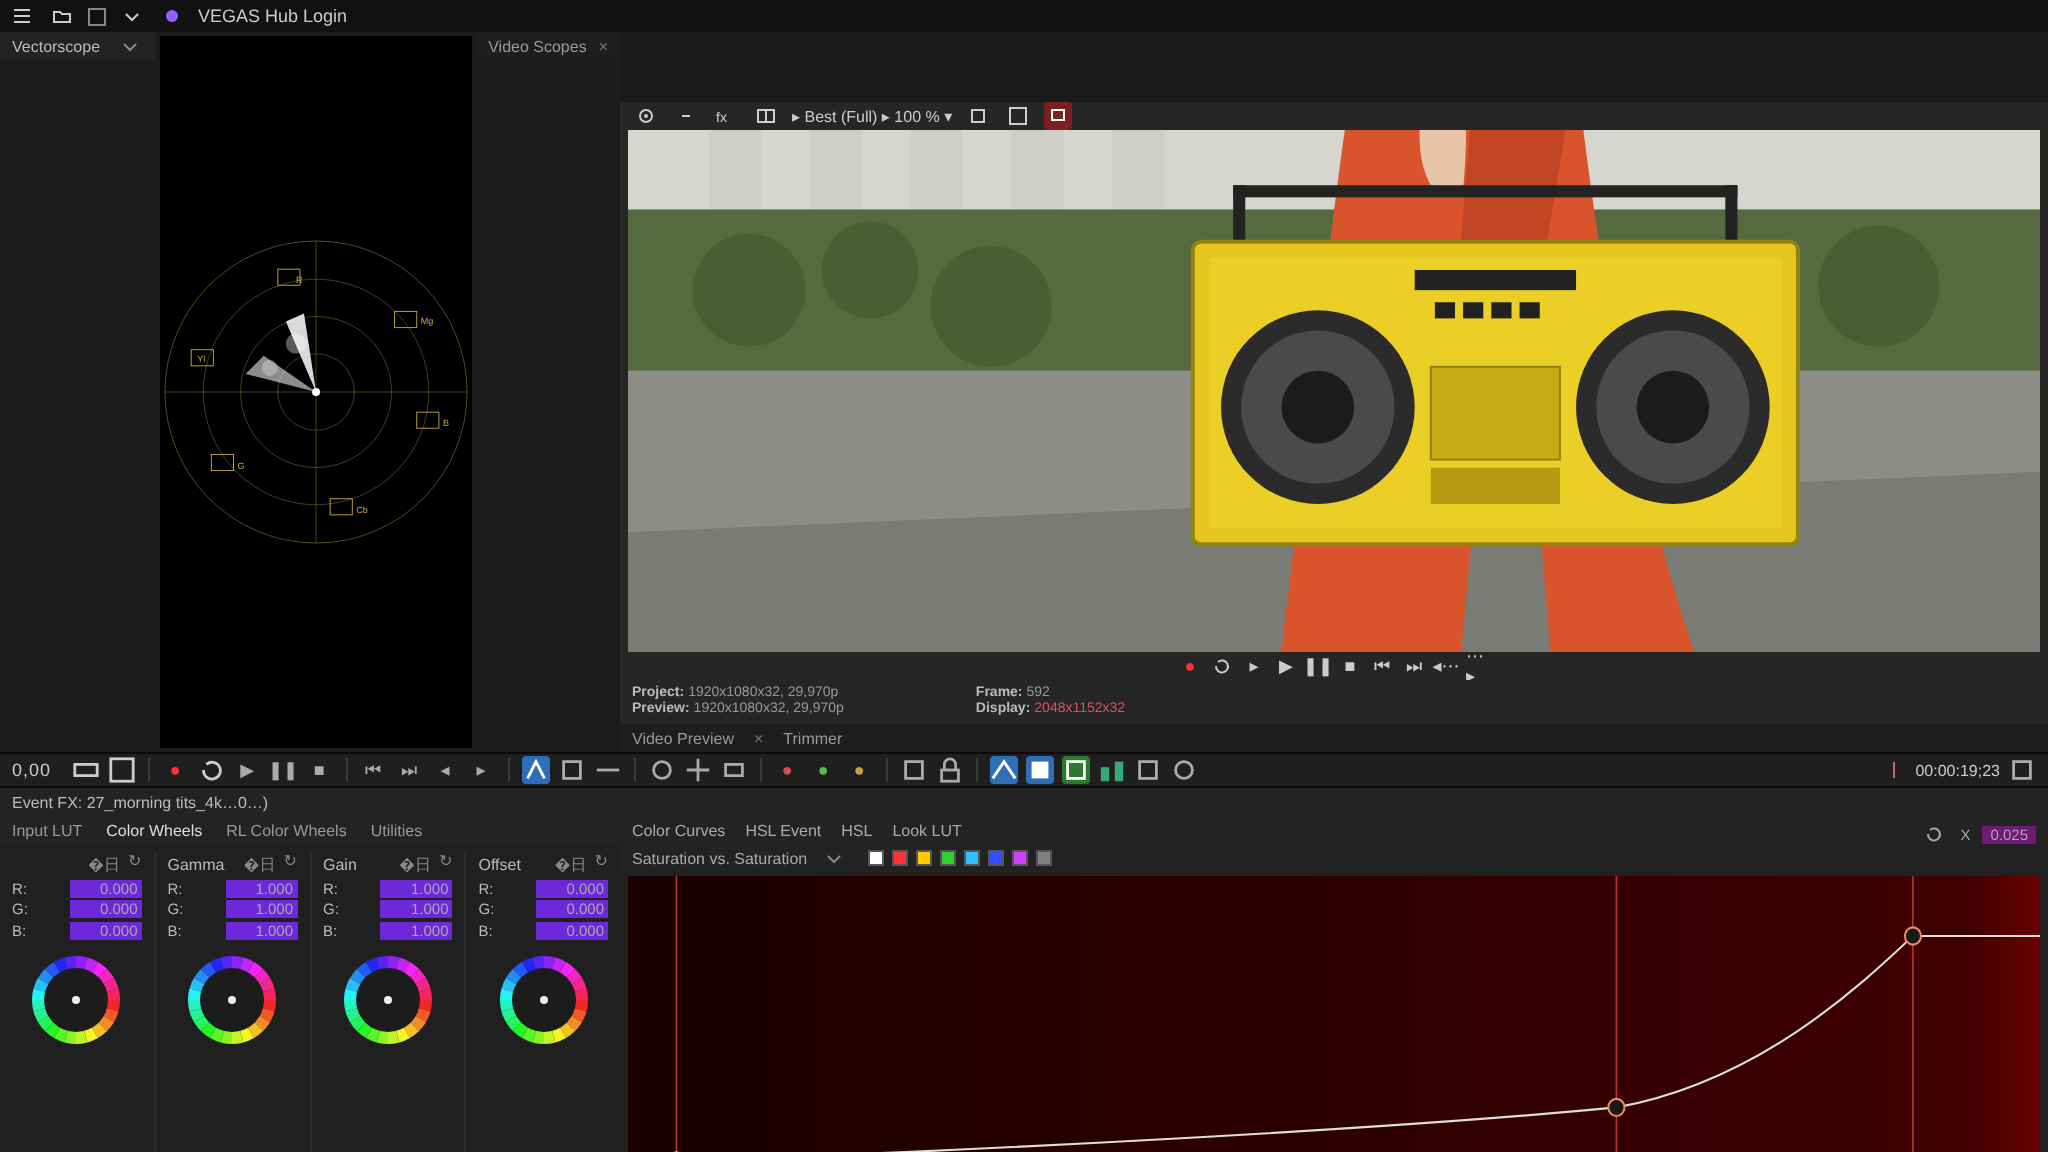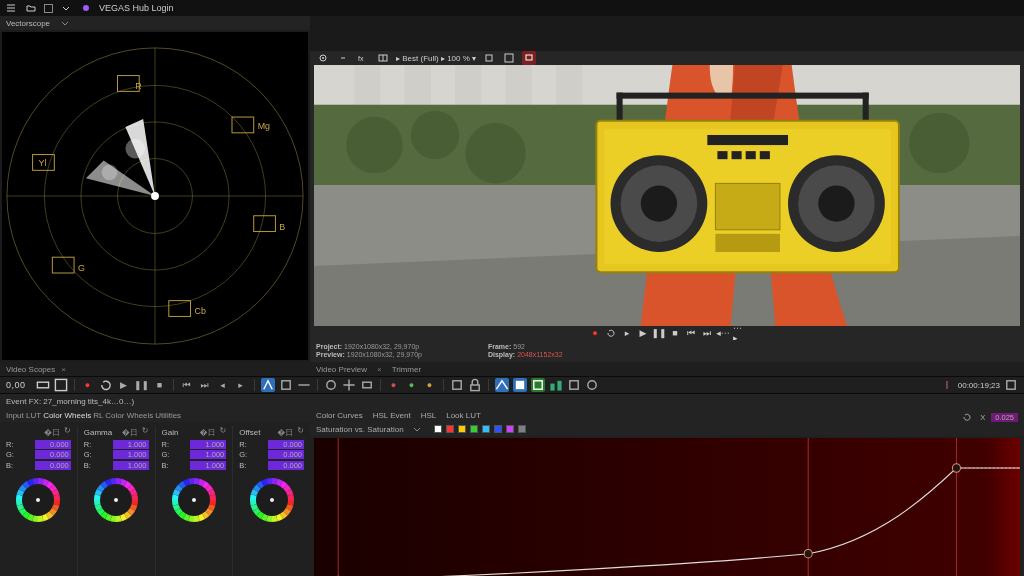--- a/index.html
+++ b/index.html
@@ -9,21 +9,21 @@
 .icon-btn { width: 14px; height: 14px; display: inline-flex; align-items: center; justify-content: center; color: #ccc; cursor: pointer; }
 .icon-btn svg { width: 10px; height: 10px; display: block; }
 
 
 #topbar { height: 16px; background: #111; display: flex; align-items: center; padding: 0 4px; gap: 6px; }
 #topbar .title-tab { color: #ccc; font-size: 9px; }
 #topbar .sq { width: 9px; height: 9px; border: 1px solid #888; }
 
 
 #upper { height: 360px; display: flex; }
-#scopes-panel { width: 310px; background: #1c1c1c; display: flex; flex-direction: column; }
+#scopes-panel { width: 310px; background: #1c1c1c; display: flex; flex-direction: row; }
 .panel-tab-row { height: 14px; background: #232323; display: flex; align-items: center; padding: 0 6px; gap: 8px; }
 .panel-tab { font-size: 8px; color: #bbb; }
 .scope-tool-row { height: 14px; display: flex; align-items: center; justify-content: flex-end; padding: 0 8px; gap: 50px; font-size: 8px; color: #aaa; }
 #vectorscope-canvas { flex: 1; position: relative; background: #000; margin: 2px; }
 #vectorscope-canvas svg { position: absolute; inset: 0; width: 100%; height: 100%; }
 
 #preview-panel { flex: 1; background: #262626; display: flex; flex-direction: column; margin-top: 35px; }
 .preview-toolbar { height: 14px; display: flex; align-items: center; padding: 0 6px; gap: 6px; font-size: 8px; background: #262626; }
 .preview-toolbar .quality { color: #ccc; }
 #preview-canvas { flex: 1; position: relative; background: #333; margin: 0 4px; overflow: hidden; }
@@ -46,21 +46,21 @@
 #main-toolbar .tb-sep { width: 1px; height: 12px; background: #3a3a3a; margin: 0 2px; }
 #main-toolbar .blue-btn { background: #2e6fb8; }
 #main-toolbar .timecode-right { color: #ccc; font-size: 8px; }
 
 
 #lower { flex: 1; display: flex; height: 182px; }
 #fx-header { height: 14px; background: #232323; display: flex; align-items: center; padding: 0 6px; font-size: 8px; color: #bbb; gap: 6px; }
 #fx-left { width: 310px; background: #202020; display: flex; flex-direction: column; }
 #fx-right { flex: 1; background: #202020; display: flex; flex-direction: column; position: relative; }
 
-.fx-tab-row { height: 14px; display: flex; align-items: center; padding: 0 6px; gap: 2px; font-size: 8px; background: #232323; }
+.fx-tab-row { height: 14px; display: flex; align-items: center; padding: 0 6px; gap: 12px; font-size: 8px; background: #232323; }
 .fx-tab-row .tab { color: #999; cursor: pointer; }
 .fx-tab-row .tab.active { color: #ddd; }
 
 
 #wheels-row { flex: 1; display: flex; padding: 4px 0; }
 .wheel-col { flex: 1; display: flex; flex-direction: column; align-items: center; gap: 2px; padding: 0 2px; border-right: 1px solid #2c2c2c; }
 .wheel-col:last-child { border-right: none; }
 .wheel-head { width: 100%; display: flex; align-items: center; justify-content: space-between; font-size: 8px; color: #bbb; padding: 0 4px; height: 12px; }
 .wheel-head .mini-icons { display: flex; gap: 4px; color: #888; }
 .rgb-list { width: 100%; display: flex; flex-direction: column; gap: 1.25px; font-size: 7.5px; padding: 0 4px; }

